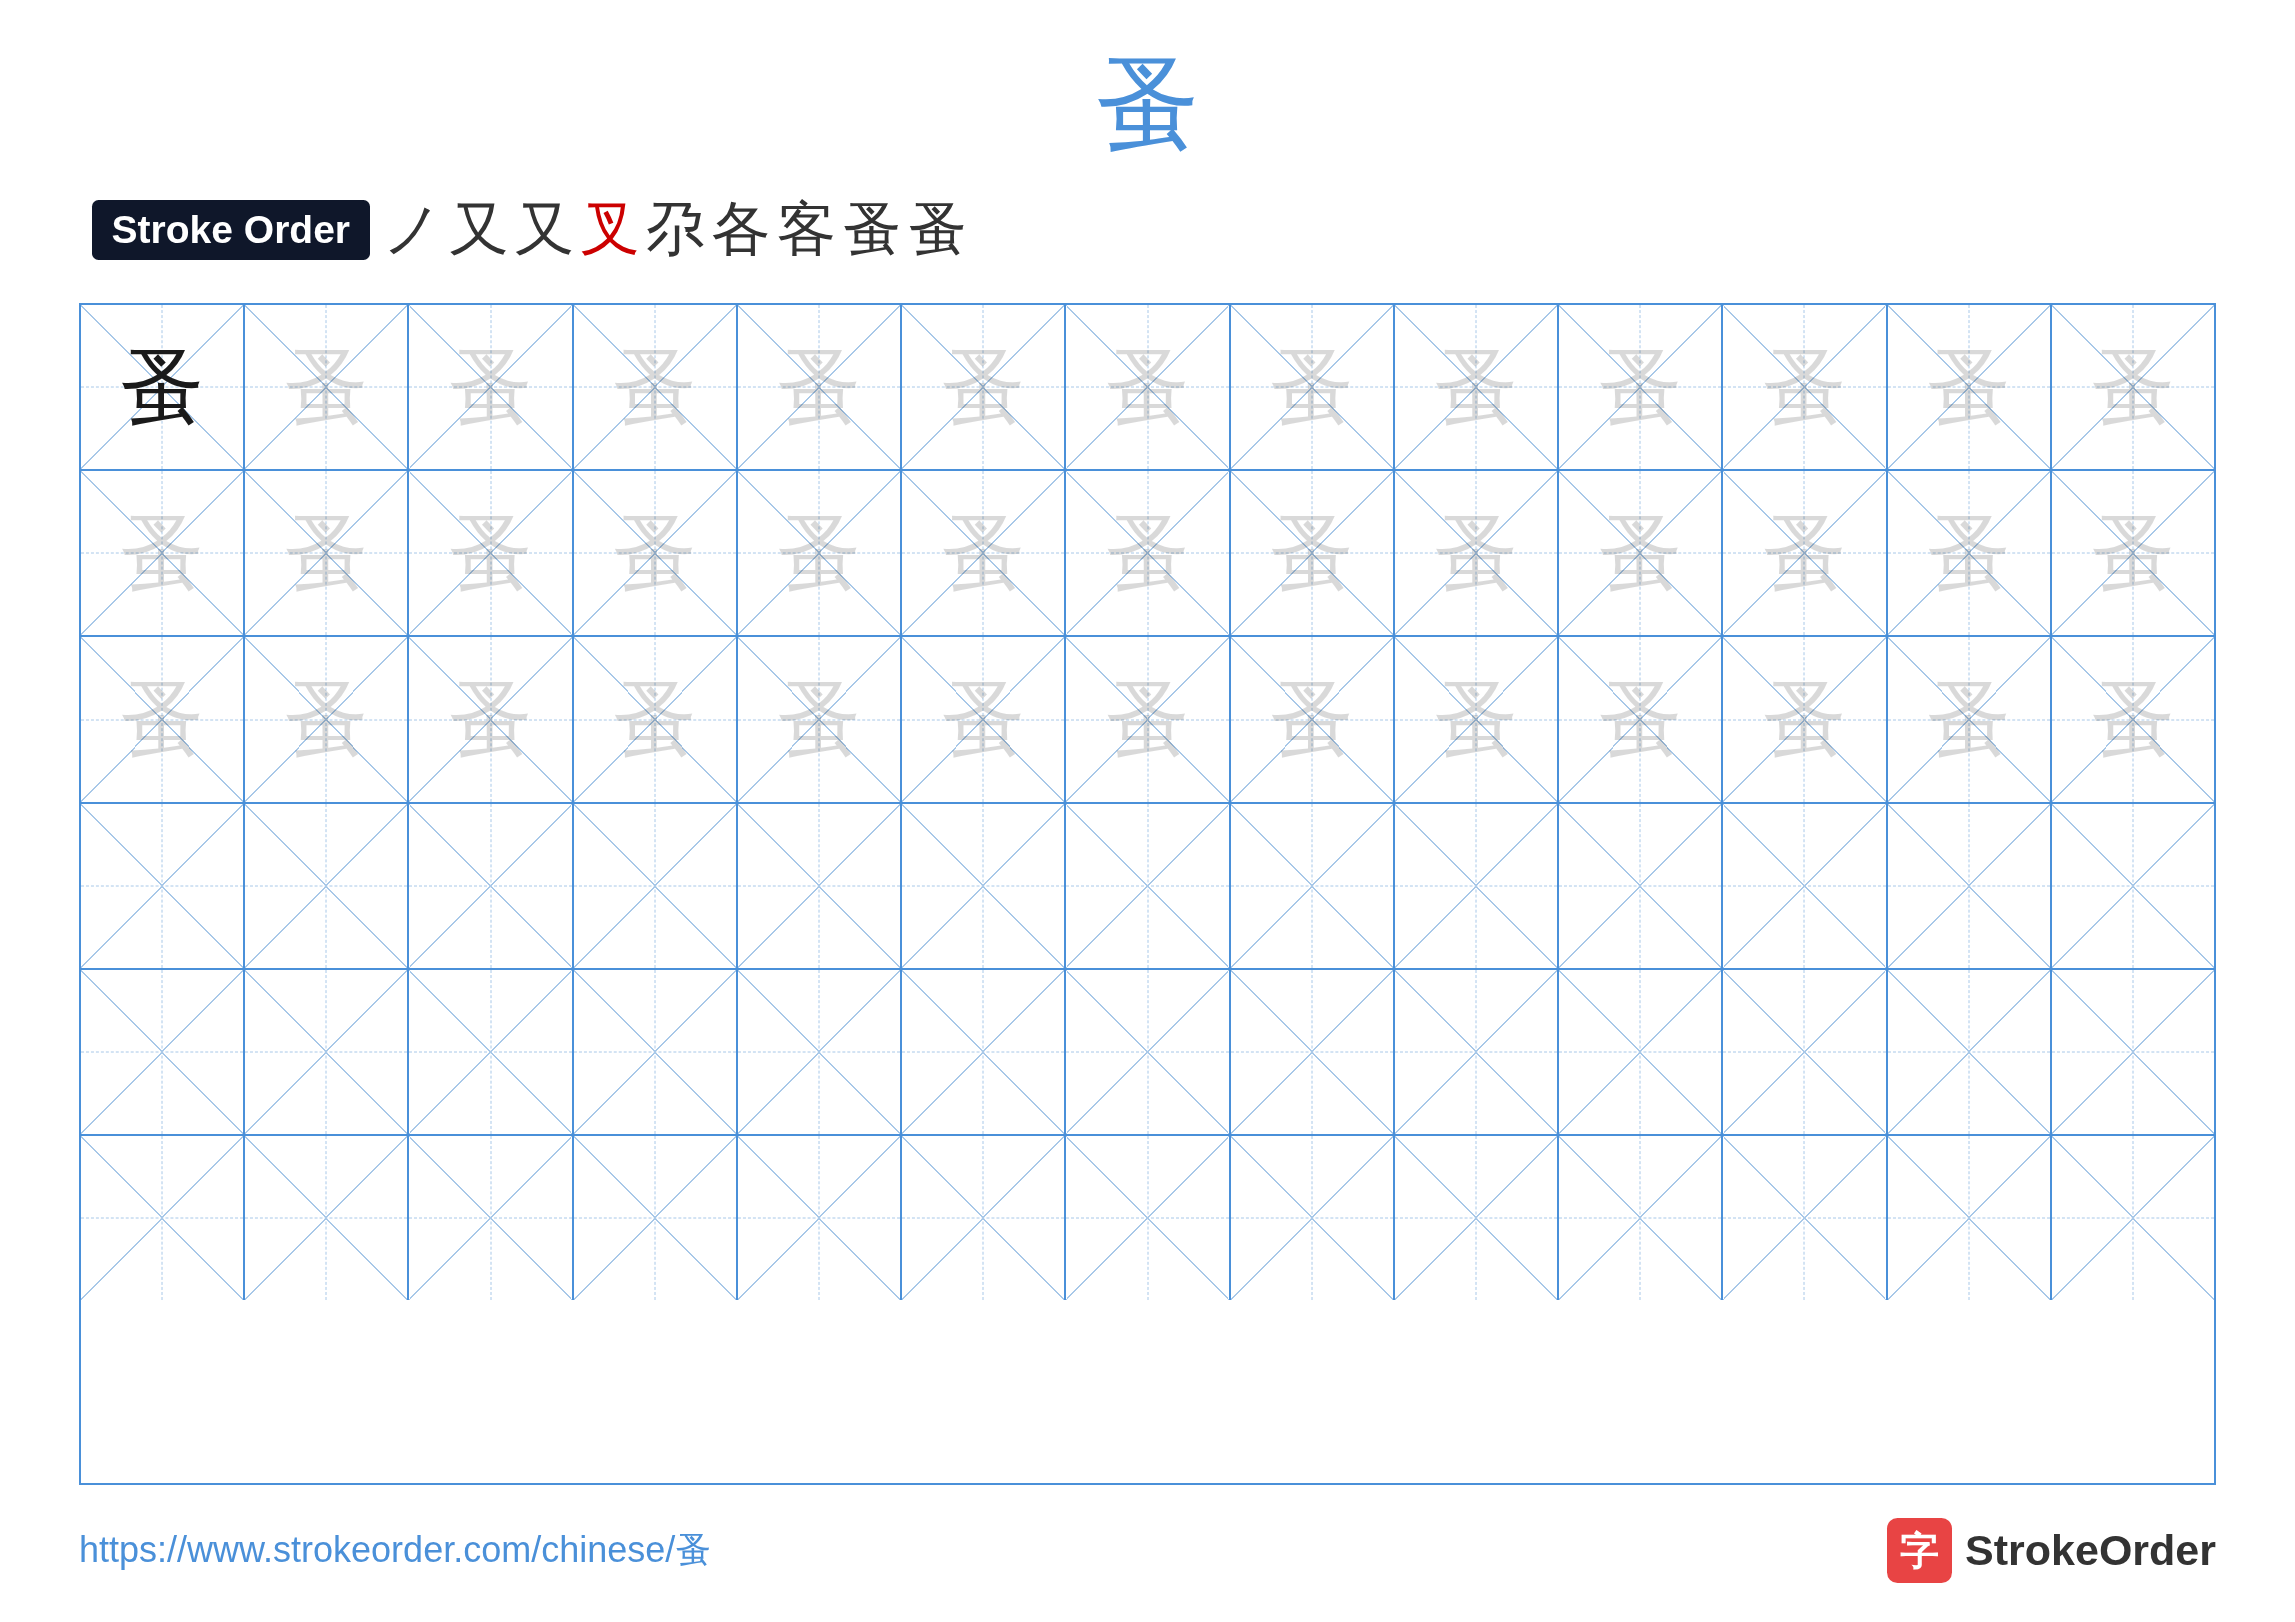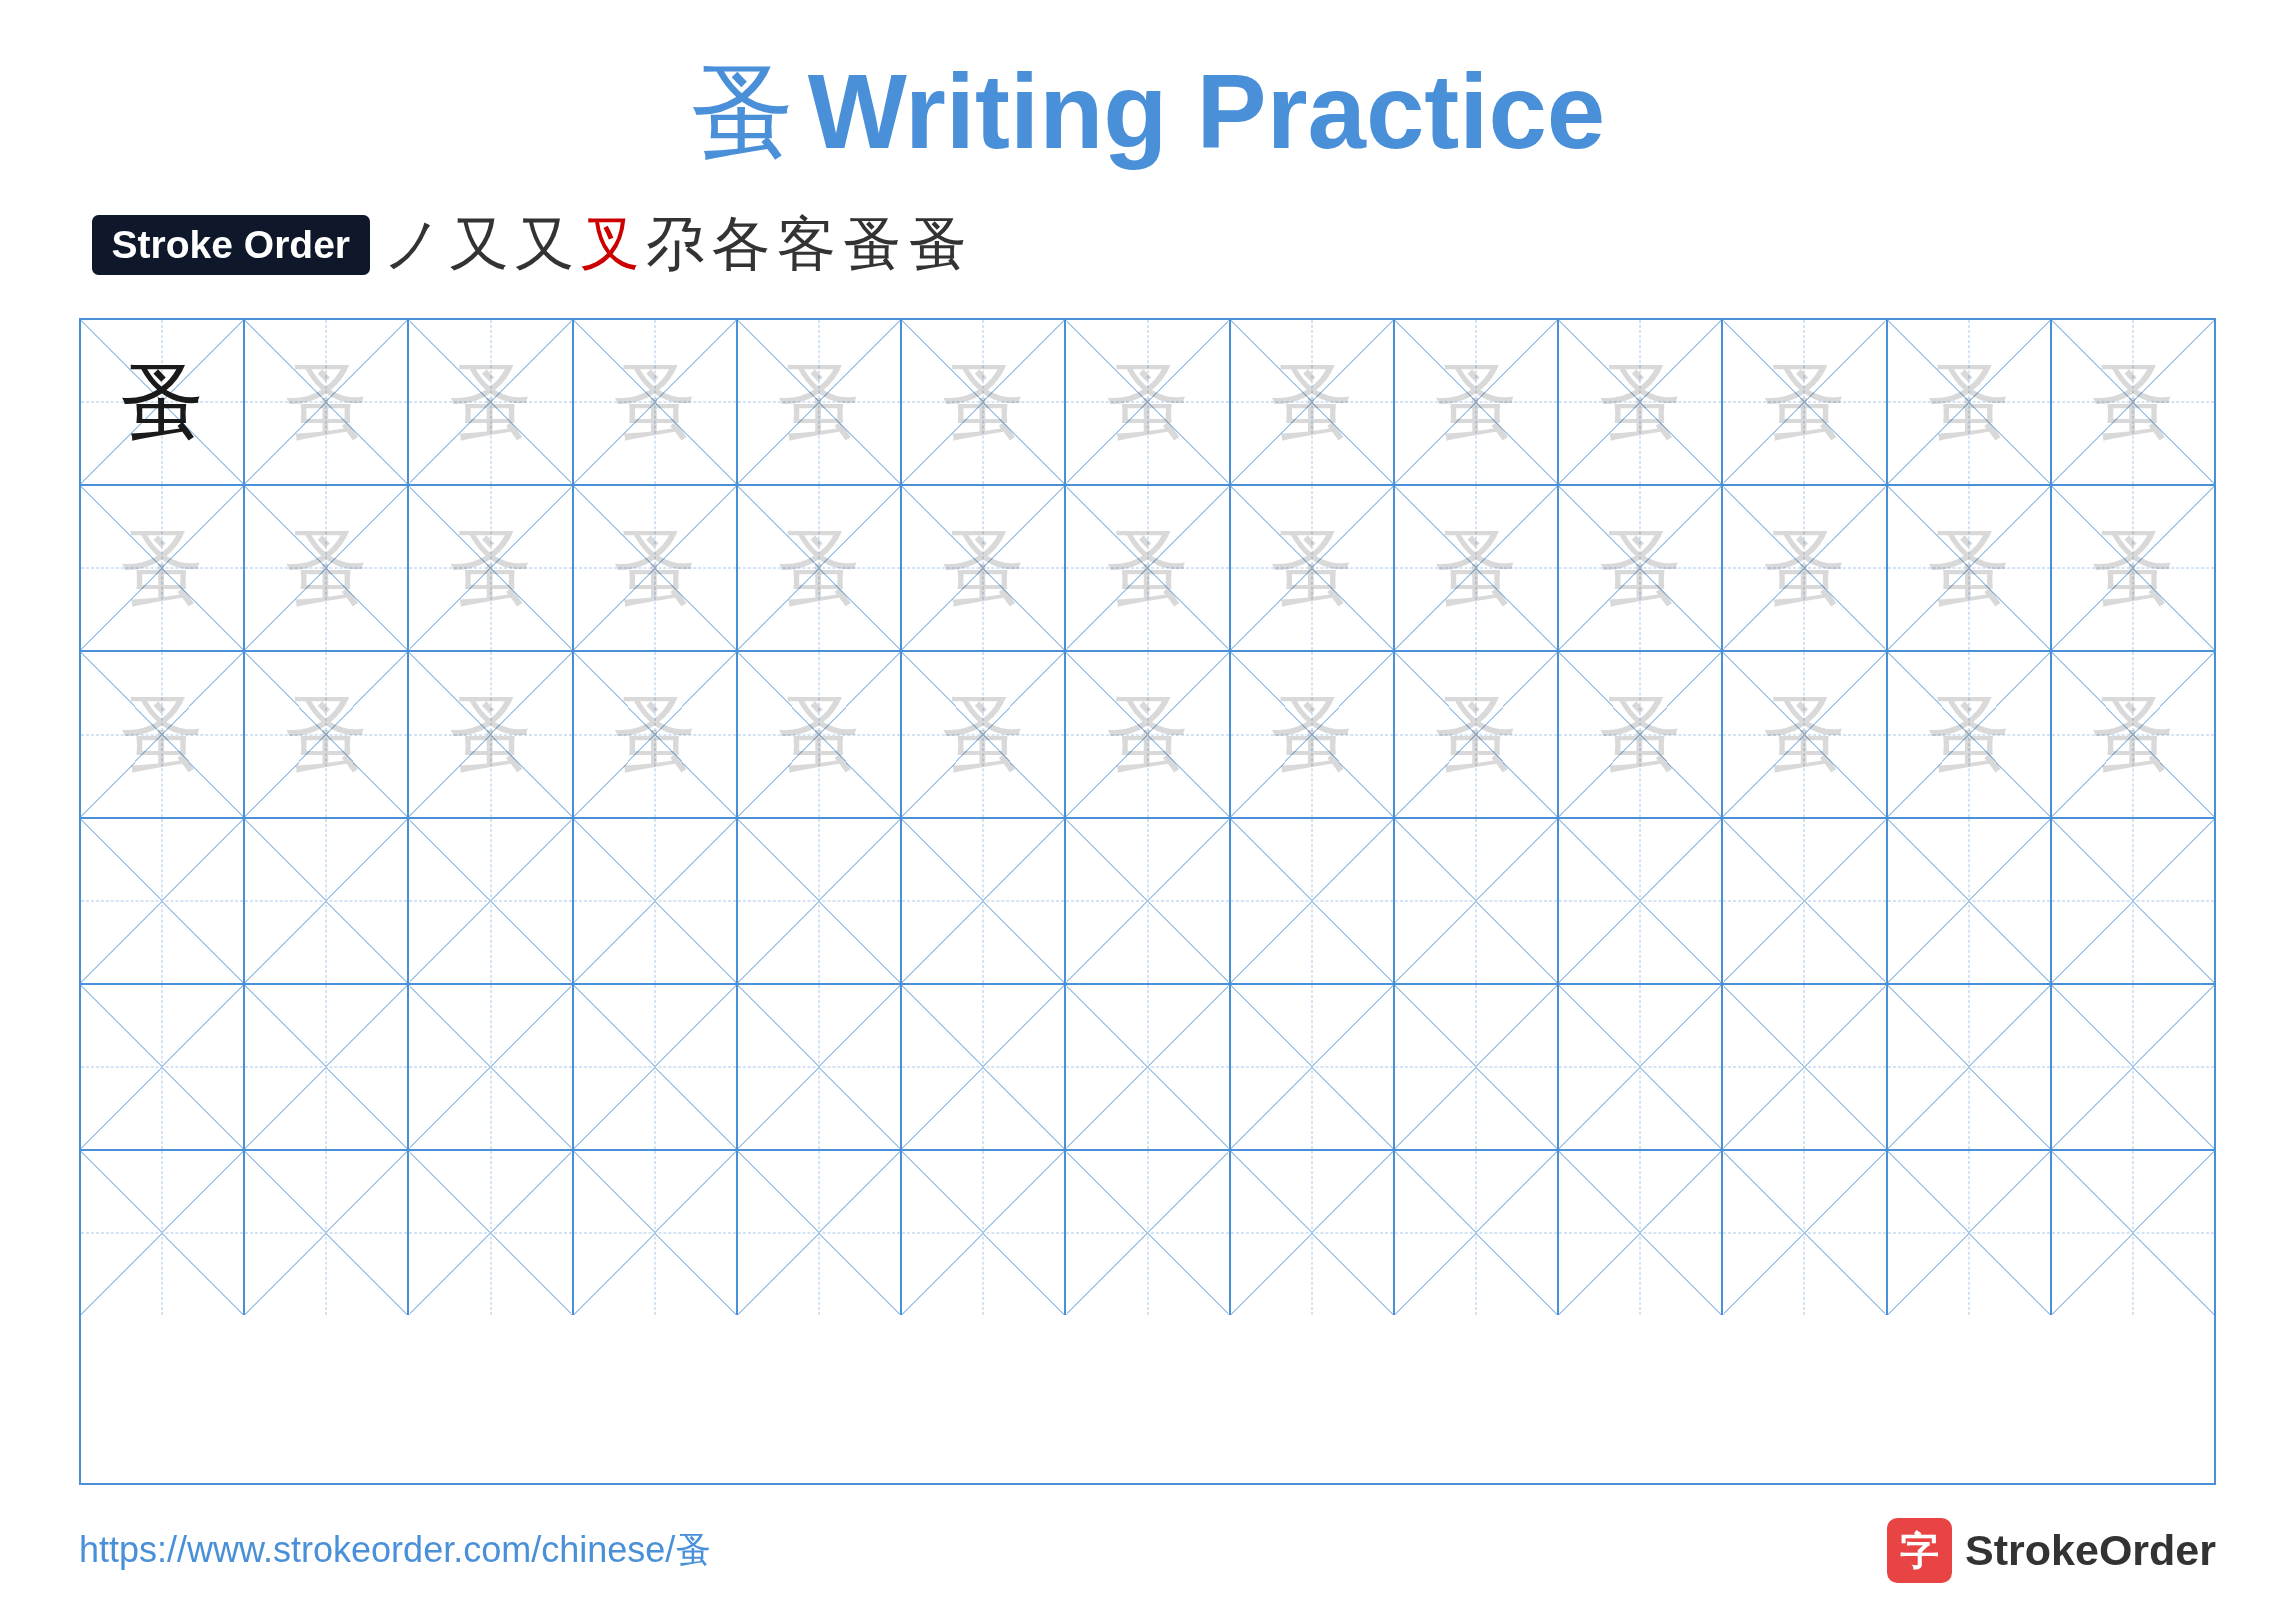--- a/index.html
+++ b/index.html
@@ -196,21 +196,20 @@
       font-family: serif;
     }
   </style>
 </head>
 <body>
 
 <div class="page">
 
   <div class="title">
     <span class="title-char">蚤</span>
-    <span class="title-text">Writing Practice</span>
   </div>
 
   <div class="stroke-order-row">
     <span class="stroke-order-badge">Stroke Order</span>
     <div class="stroke-sequence">
       <span class="stroke-seq-char">ノ</span>
       <span class="stroke-seq-char">又</span>
       <span class="stroke-seq-char">又</span>
       <span class="stroke-seq-char red">叉</span>
       <span class="stroke-seq-char">尕</span>

